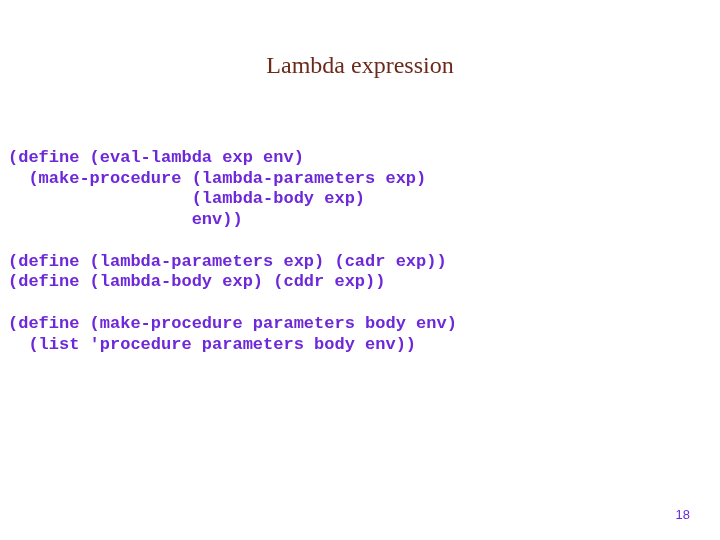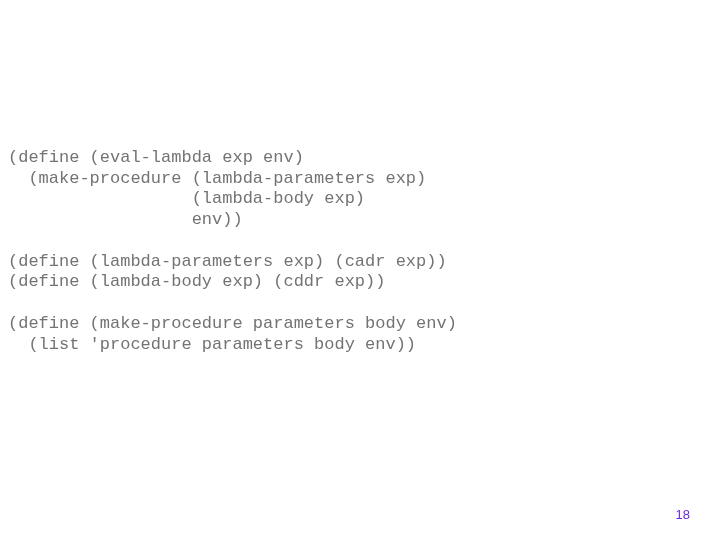--- a/index.html
+++ b/index.html
@@ -24,39 +24,40 @@
     font-size: 24px;
     color: #6b2a1a;
     font-family: "Times New Roman", Times, serif;
   }
   .code {
     position: absolute;
     top: 148px;
     left: 8px;
     right: 8px;
     font-family: "Courier New", Courier, monospace;
-    font-weight: normal;
+    font-weight: bold;
     font-size: 17px;
     line-height: 1.22;
-    color: #737373;
+    color: #6d28d9;
     white-space: pre;
   }
   .page-number {
     position: absolute;
     bottom: 18px;
     right: 30px;
     font-size: 13px;
     color: #6d28d9;
     font-family: Arial, Helvetica, sans-serif;
   }
 </style>
 </head>
 <body>
 
 <div class="slide">
+  <div class="title">Lambda expression</div>
 
   <div class="code"><span>(define (eval-lambda exp env)</span>
 <span>  (make-procedure (lambda-parameters exp)</span>
 <span>                  (lambda-body exp)</span>
 <span>                  env))</span>
 <span></span>
 <span>(define (lambda-parameters exp) (cadr exp))</span>
 <span>(define (lambda-body exp) (cddr exp))</span>
 <span></span>
 <span>(define (make-procedure parameters body env)</span>

